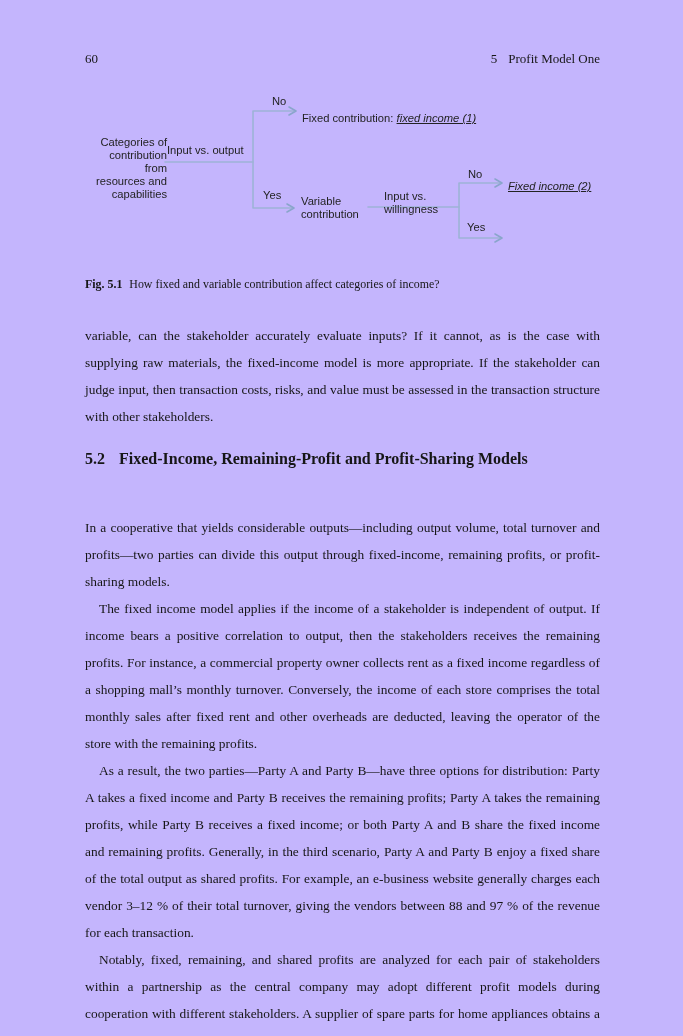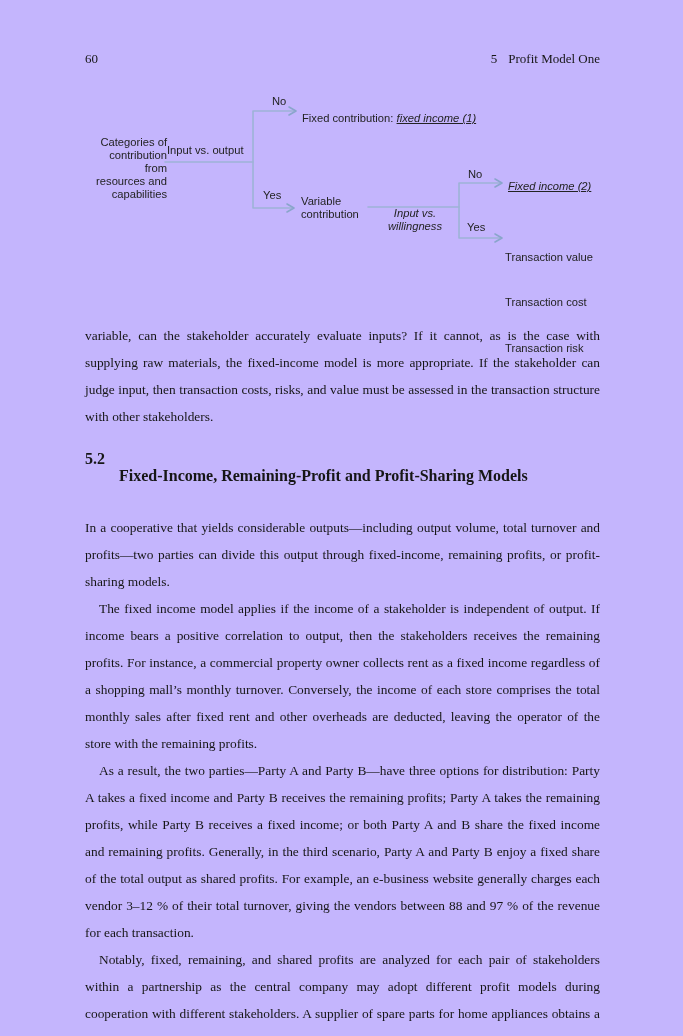--- a/index.html
+++ b/index.html
@@ -22,39 +22,39 @@
   }
   .diagram svg { position:absolute; left:0; top:0; }
   .node { position:absolute; white-space:pre; }
   .preline { white-space:pre-line; }
   .root-label { left:0; top:41px; width:82px; text-align:right; }
   .decision1 { left:82px; top:49px; }
   .no1  { left:187px; top:0px; }
   .yes1 { left:178px; top:94px; }
   .fixed-contribution { left:217px; top:17px; }
   .variable-contribution { left:216px; top:100px; }
-  .decision2 { left:299px; top:112px; width:62px; text-align:center;font-style:italic; }
+  .decision2 { left:299px; top:95px; width:62px; text-align:left; }
   .no2  { left:383px; top:73px; }
   .yes2 { left:382px; top:126px; }
   .fixed-income2 { left:423px; top:85px;text-align:center; }
   .transactions { left:420px; top:124px; line-height:15.3px; }
   .flow-link { font-style:italic; text-decoration:underline; }
 
   
   .caption { position:absolute; top:277px; left:85px; width:515px; font-size:11.9px; }
   .caption-label { font-weight:bold; margin-right:7px; }
 
   
   .para { text-align:justify; font-size:13.4px; line-height:27px; margin:0; }
   .p1-block { position:absolute; top:322px; left:85px; width:515px; }
   .heading {
     position:absolute; top:448px; left:85px; width:515px;
     font-size:16px; font-weight:bold; line-height:22.5px;
   }
-  .heading-title { display:inline-block; vertical-align:top; margin-left:14px; width:428px;margin-top:17px; }
+  .heading-title { display:inline-block; vertical-align:top; margin-left:14px; width:428px; }
   .body-block { position:absolute; top:514px; left:85px; width:515px; }
   .indent { text-indent:14px; }
 </style>
 </head>
 <body>
 
 <div class="page">
 
   <div class="running-head">
     <span>60</span>
@@ -86,27 +86,25 @@
     <div class="node no1">No</div>
     <div class="node fixed-contribution"><span>Fixed contribution: </span><span class="flow-link">fixed income (1)</span></div>
     <div class="node yes1">Yes</div>
     <div class="node variable-contribution preline">Variable
 contribution</div>
     <div class="node decision2 preline">Input vs.
 willingness</div>
     <div class="node no2">No</div>
     <div class="node fixed-income2 flow-link">Fixed income (2)</div>
     <div class="node yes2">Yes</div>
-    <div class="node transactions">
-      <div>Transaction value</div>
-      <div>Transaction cost</div>
-      <div>Transaction risk</div>
-    </div>
   </div>
 
+  <div class="caption">
+    <span class="caption-label">Fig. 5.1</span><span>How fixed and variable contribution affect categories of income?</span>
+  </div>
 
   <div class="p1-block">
     <p class="para">variable, can the stakeholder accurately evaluate inputs? If it cannot, as is the case with supplying raw materials, the fixed-income model is more appropriate. If the stakeholder can judge input, then transaction costs, risks, and value must be assessed in the transaction structure with other stakeholders.</p>
   </div>
 
   <div class="heading">
     <span>5.2</span><span class="heading-title">Fixed-Income, Remaining-Profit and Profit-Sharing Models</span>
   </div>
 
   <div class="body-block">

